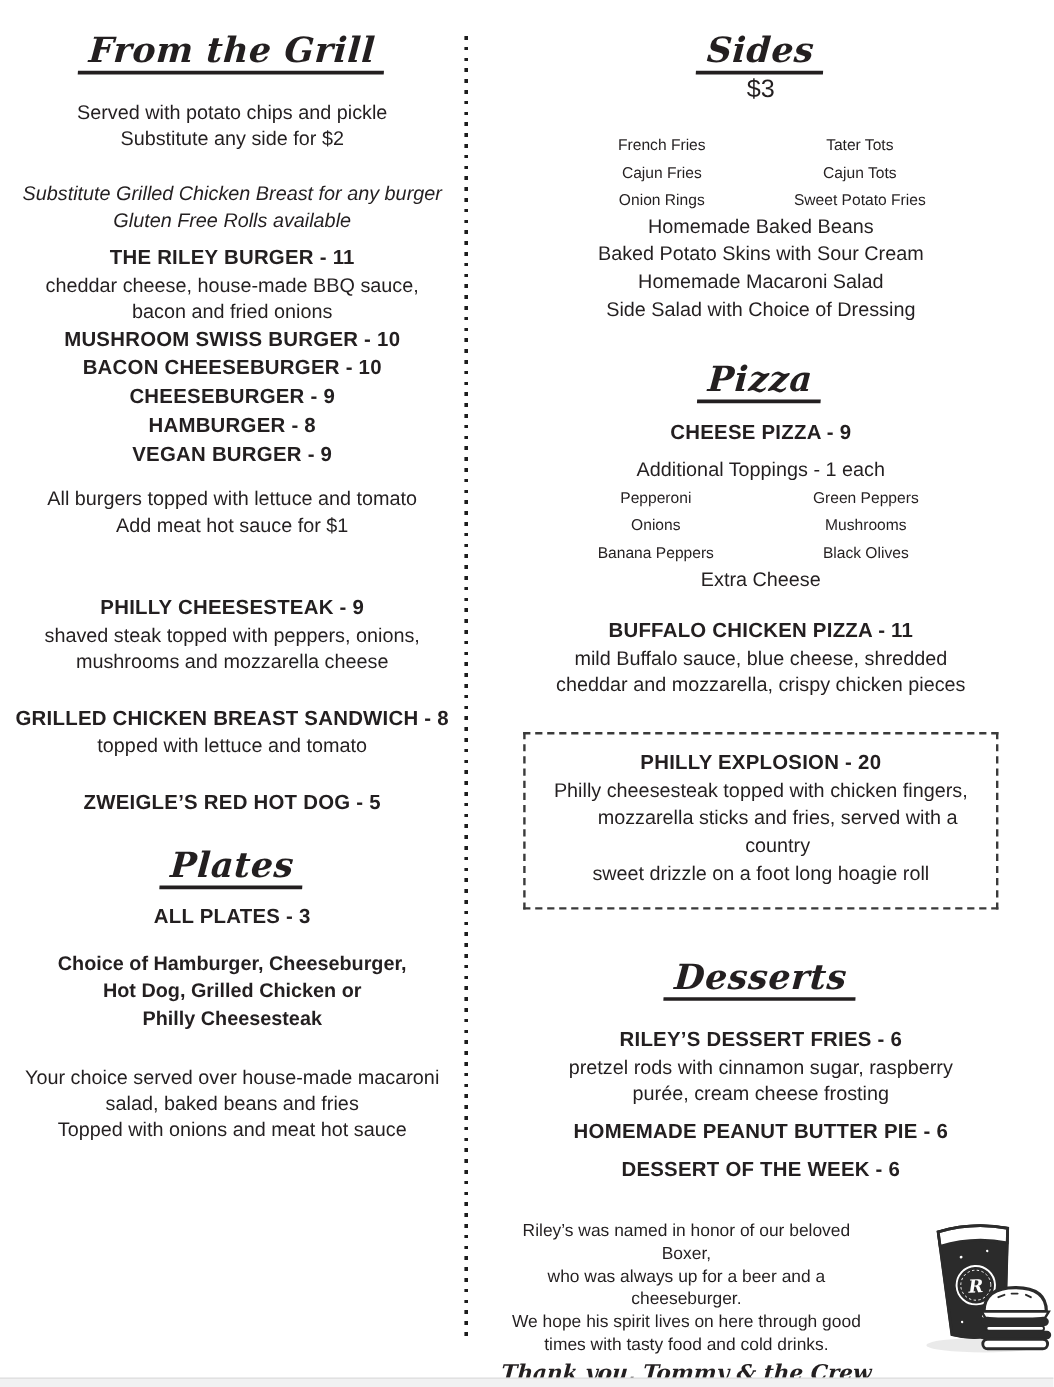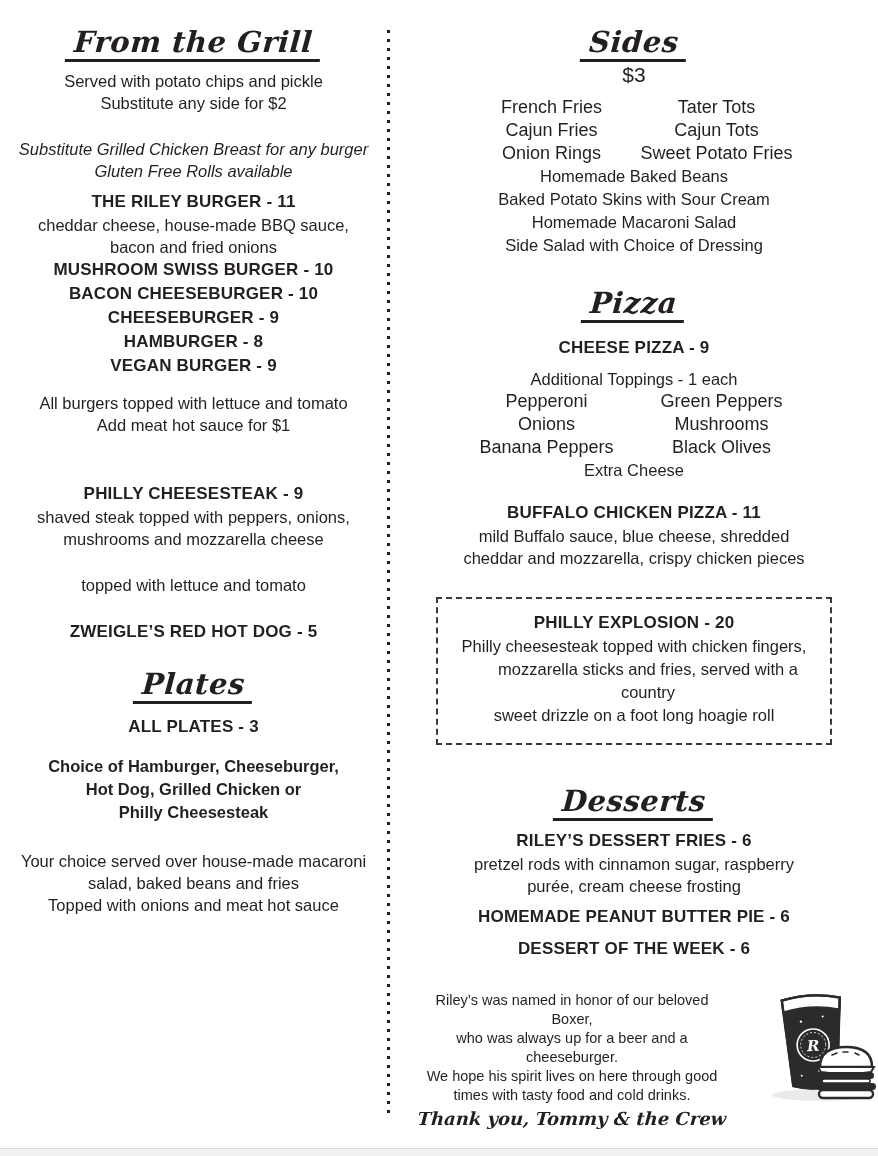--- a/index.html
+++ b/index.html
@@ -20,39 +20,39 @@
     font-size:29px;line-height:1.15;display:inline-block;
     border-bottom:3px solid #231f20;padding:0 8px 0px;letter-spacing:0.5px;
     transform:skewX(-4deg);
   }
   .body-line{font-size:16.5px;line-height:22px;text-align:center;}
   .italic-line{font-style:italic;}
   .item-name{font-weight:bold;font-size:17px;line-height:24px;text-align:center;letter-spacing:0.2px;}
   .bold-line{font-weight:bold;font-size:16.5px;line-height:23px;text-align:center;}
   .price-line{font-size:21px;line-height:26px;text-align:center;}
   .pair-grid{display:grid;grid-template-columns:1fr 1fr;margin:0 auto;}
-  .pair-grid .cell{font-size:18px;line-height:23px;text-align:center;}
+  .pair-grid .cell{font-size:13px;line-height:23px;text-align:center;}
   .sides-grid{width:330px;}
   .pizza-grid{width:350px;}
   .special-box{
     border:2px dashed #3a3a3a;width:396px;box-sizing:border-box;
     margin:28px auto 0;padding:12px 10px 16px;
   }
   .footer{display:flex;margin-top:30px;padding-left:24px;align-items:flex-start;}
   .footer-text{width:316px;font-size:14.5px;line-height:19px;text-align:center;}
   .signature{
     font-family:"DejaVu Serif", serif;font-style:italic;font-weight:bold;
     font-size:18px;line-height:24px;margin-top:2px;transform:skewX(-4deg);
   }
   .footer-art{margin-left:28px;margin-top:-4px;}
   .bottom-bar{
     position:absolute;left:0;bottom:0;width:878px;height:8px;
     background:#f1f1f2;border-top:1px solid #dcdcdc;box-sizing:border-box;
   }
-  .mt8{margin-top:8px;}.mt10{margin-top:10px;}.mt12{margin-top:12px;}
+  .mt8{margin-top:21px;}.mt10{margin-top:10px;}.mt12{margin-top:12px;}
   .mt14{margin-top:14px;}.mt16{margin-top:16px;}.mt20{margin-top:20px;}
   .mt22{margin-top:8px;}.mt23{}.mt24{margin-top:24px;}
   .mt26{margin-top:26px;}.mt30{margin-top:30px;}.mt40{margin-top:40px;}.mt46{margin-top:46px;}
 </style>
 </head>
 <body>
 
 <div class="page">
 
   <div class="col-left">
@@ -81,20 +81,21 @@
     <div class="body-line mt14">All burgers topped with lettuce and tomato</div>
     <div class="body-line">Add meat hot sauce for $1</div>
 
     <div class="mt46">
       <div class="item-name">PHILLY CHEESESTEAK - 9</div>
       <div class="body-line">shaved steak topped with peppers, onions,</div>
       <div class="body-line">mushrooms and mozzarella cheese</div>
     </div>
 
     <div class="mt24">
+      <div class="item-name">GRILLED CHICKEN BREAST SANDWICH - 8</div>
       <div class="body-line">topped with lettuce and tomato</div>
     </div>
 
     <div class="item-name mt24">ZWEIGLE’S RED HOT DOG - 5</div>
 
     <div class="script-wrap mt24">
       <span class="script-title">Plates</span>
     </div>
     <div class="item-name mt10">ALL PLATES - 3</div>
 

